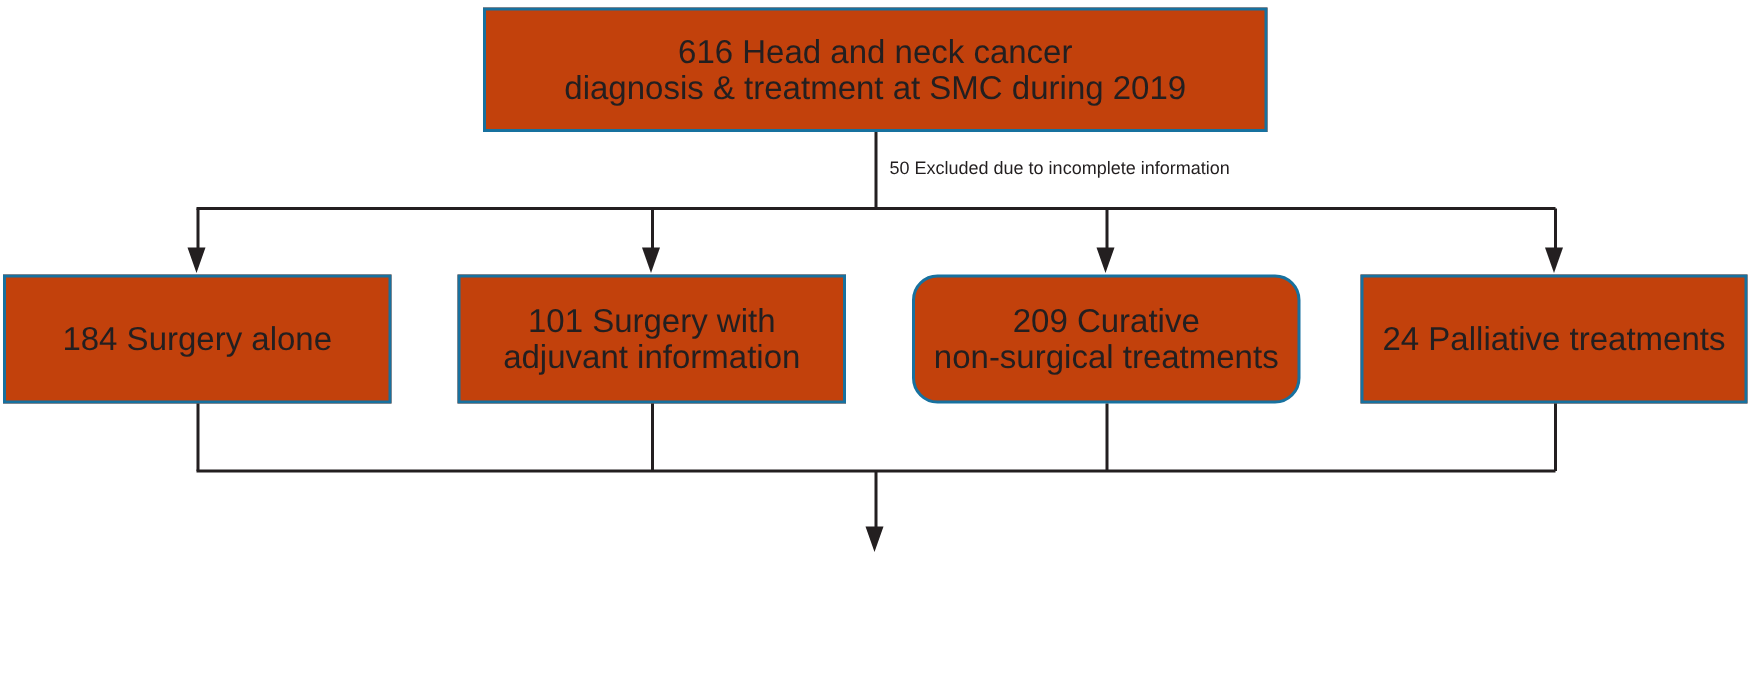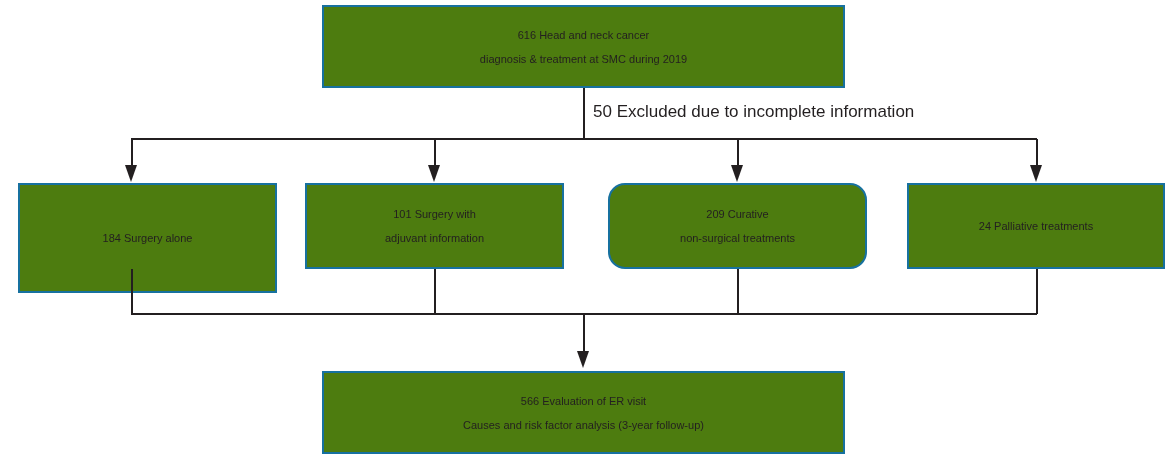--- a/index.html
+++ b/index.html
@@ -13,46 +13,46 @@
     height: 457px;
     background: var(--background, #ffffff);
     font-family: "Liberation Sans", sans-serif;
     color: var(--text, #231f20);
     overflow: hidden;
   }
   .node {
     position: absolute;
     box-sizing: border-box;
     border: 2px solid var(--box-border, #17719f);
-    background: #4d7c0f;
+    background: #c2410c;
     display: flex;
     flex-direction: column;
     justify-content: center;
     text-align: center;
-    font-size: 11px;
+    font-size: 22px;
     line-height: 24px;
   }
   .node span { display: block; white-space: nowrap; }
   .hline, .vline {
     position: absolute;
     background: var(--connector, #231f20);
   }
   .hline { height: 1.5px; }
   .vline { width: 1.5px; }
   .arrow-down {
     position: absolute;
     width: 0;
     height: 0;
     border-left: 6.5px solid transparent;
     border-right: 6.5px solid transparent;
     border-top: 17px solid var(--connector, #231f20);
   }
   .note {
     position: absolute;
-    font-size: 17px;
+    font-size: 12px;
     line-height: 22px;
     white-space: nowrap;
   }
 </style>
 </head>
 <body>
 
 <div class="canvas">
 
   <div class="node" style="left:322px; top:5px; width:523px; height:83px;">
@@ -71,21 +71,21 @@
 
   <div class="vline" style="left:434px; top:139px; height:27px;"></div>
   <div class="arrow-down" style="left:428px; top:165px;"></div>
 
   <div class="vline" style="left:737px; top:139px; height:27px;"></div>
   <div class="arrow-down" style="left:731px; top:165px;"></div>
 
   <div class="vline" style="left:1036px; top:139px; height:27px;"></div>
   <div class="arrow-down" style="left:1030px; top:165px;"></div>
 
-  <div class="node" style="left:2px; top:183px; width:259px; height:110px;margin-left:16px;">
+  <div class="node" style="left:2px; top:183px; width:259px; height:86px;">
     <span>184 Surgery alone</span>
   </div>
 
   <div class="node" style="left:305px; top:183px; width:259px; height:86px;">
     <span>101 Surgery with</span>
     <span>adjuvant information</span>
   </div>
 
   <div class="node" style="left:608px; top:183px; width:259px; height:86px;border-radius:17px;">
     <span>209 Curative</span>
@@ -99,18 +99,14 @@
   <div class="vline" style="left:131px; top:269px; height:45px;"></div>
   <div class="vline" style="left:434px; top:269px; height:45px;"></div>
   <div class="vline" style="left:737px; top:269px; height:45px;"></div>
   <div class="vline" style="left:1036px; top:269px; height:45px;"></div>
 
   <div class="hline" style="left:131px; top:313px; width:906px;"></div>
 
   <div class="vline" style="left:583px; top:314px; height:38px;"></div>
   <div class="arrow-down" style="left:577px; top:351px;"></div>
 
-  <div class="node" style="left:322px; top:371px; width:523px; height:83px;">
-    <span>566 Evaluation of ER visit</span>
-    <span>Causes and risk factor analysis (3-year follow-up)</span>
-  </div>
 
 </div>
 
 </body></html>

